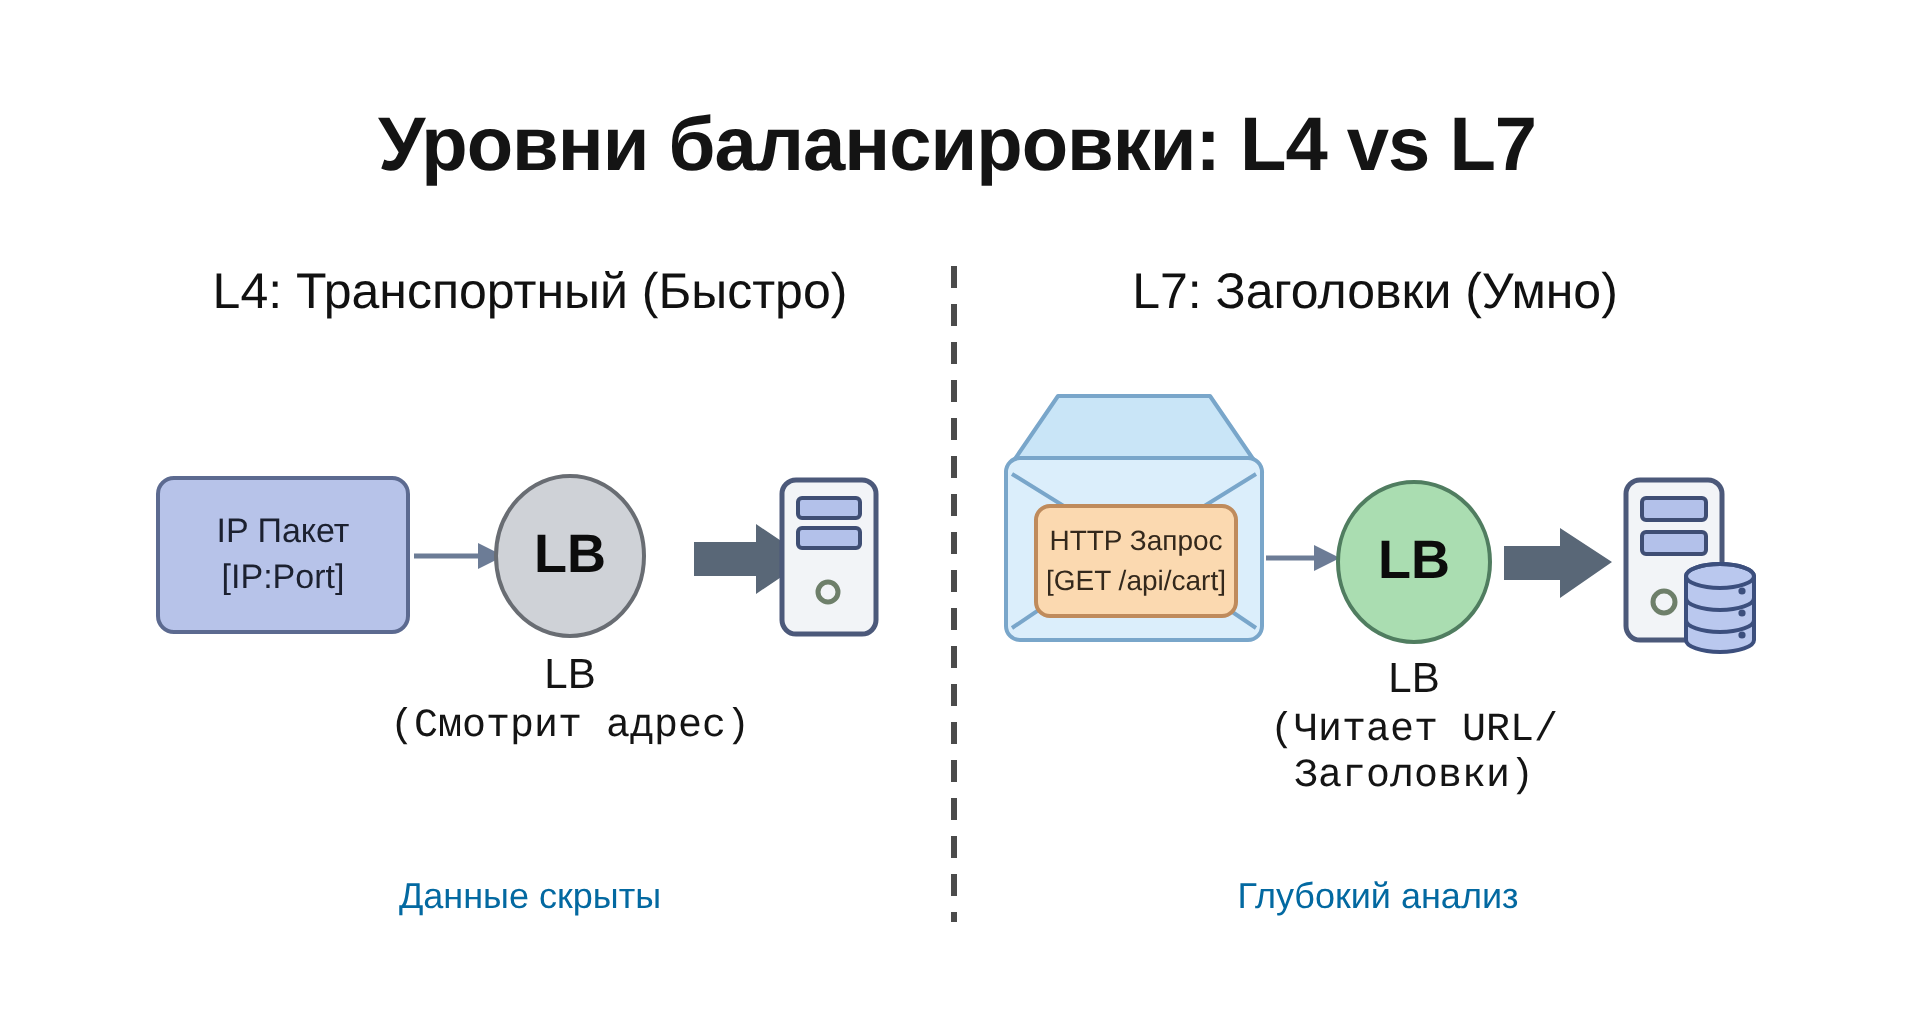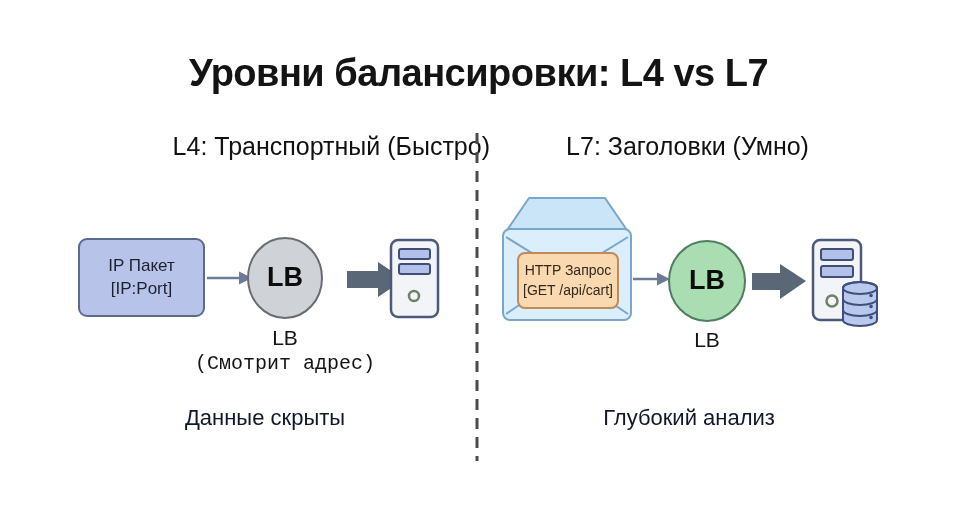--- a/index.html
+++ b/index.html
@@ -2,41 +2,41 @@
 <html><head>
 <meta charset="utf-8">
 <style>
   html,body{margin:0;padding:0;background:#ffffff;}
   .canvas{position:relative;width:957px;height:513px;background:#ffffff;
           font-family:"Liberation Sans",sans-serif;color:#161616;overflow:hidden;padding-left:24px;}
   .layer{position:absolute;left:0;top:0;}
   .title{position:absolute;left:0;top:52px;width:957px;text-align:center;
          font-size:38px;font-weight:700;letter-spacing:-0.5px;color:#141414;}
   .heading{position:absolute;top:132px;font-size:25px;font-weight:500;color:#111;}
-  .heading-l4{left:40px;width:450px;text-align:right;}
+  .heading-l4{left:40px;width:450px;text-align:center;}
   .heading-l7{left:480px;width:415px;text-align:center;}
   .packet-box{position:absolute;left:78px;top:238px;width:123px;height:75px;
               border:2px solid;border-radius:9px;display:flex;flex-direction:column;
               align-items:center;justify-content:center;font-size:17px;font-weight:500;
               color:#1c2130;line-height:1.35;}
   .request-box{position:absolute;left:517px;top:252px;width:98px;height:53px;
                border:2px solid;border-radius:8px;display:flex;flex-direction:column;
                align-items:center;justify-content:center;font-size:14px;font-weight:500;
                color:#33281c;line-height:1.4;white-space:nowrap;}
   .lb-label{position:absolute;width:80px;text-align:center;font-size:27px;
             font-weight:600;color:#0c0c0c;}
   .lb-label-l4{left:245px;top:262px;}
   .lb-label-l7{left:667px;top:265px;}
   .caption{position:absolute;width:240px;text-align:center;color:#141414;}
   .caption-l4{left:165px;top:326px;}
   .caption-l7{left:587px;top:328px;}
   .cap-title{font-size:21px;font-weight:500;}
   .cap-sub{font-size:20px;margin-top:2px;font-family:Liberation Mono, monospace;}
-  .footer{position:absolute;width:260px;text-align:center;font-size:22px;
-          font-weight:500;color:#0f172a;}
+  .footer{position:absolute;width:260px;text-align:center;font-size:18px;
+          font-weight:500;color:#0369a1;margin-top:33px;}
   .footer-l4{left:135px;top:405px;}
   .footer-l7{left:559px;top:405px;}
 </style>
 </head>
 <body>
 
 <div class="canvas">
 
   <div class="title">Уровни балансировки: L4 vs L7</div>
   <div class="heading heading-l4">L4: Транспортный (Быстро)</div>
@@ -106,18 +106,19 @@
   <div class="lb-label lb-label-l4">LB</div>
   <div class="lb-label lb-label-l7">LB</div>
 
   <div class="caption caption-l4">
     <div class="cap-title">LB</div>
     <div class="cap-sub">(Смотрит адрес)</div>
   </div>
 
   <div class="caption caption-l7">
     <div class="cap-title">LB</div>
+    <div class="cap-sub">(Читает URL/Заголовки)</div>
   </div>
 
   <div class="footer footer-l4">Данные скрыты</div>
   <div class="footer footer-l7">Глубокий анализ</div>
 
 </div>
 
 </body></html>

